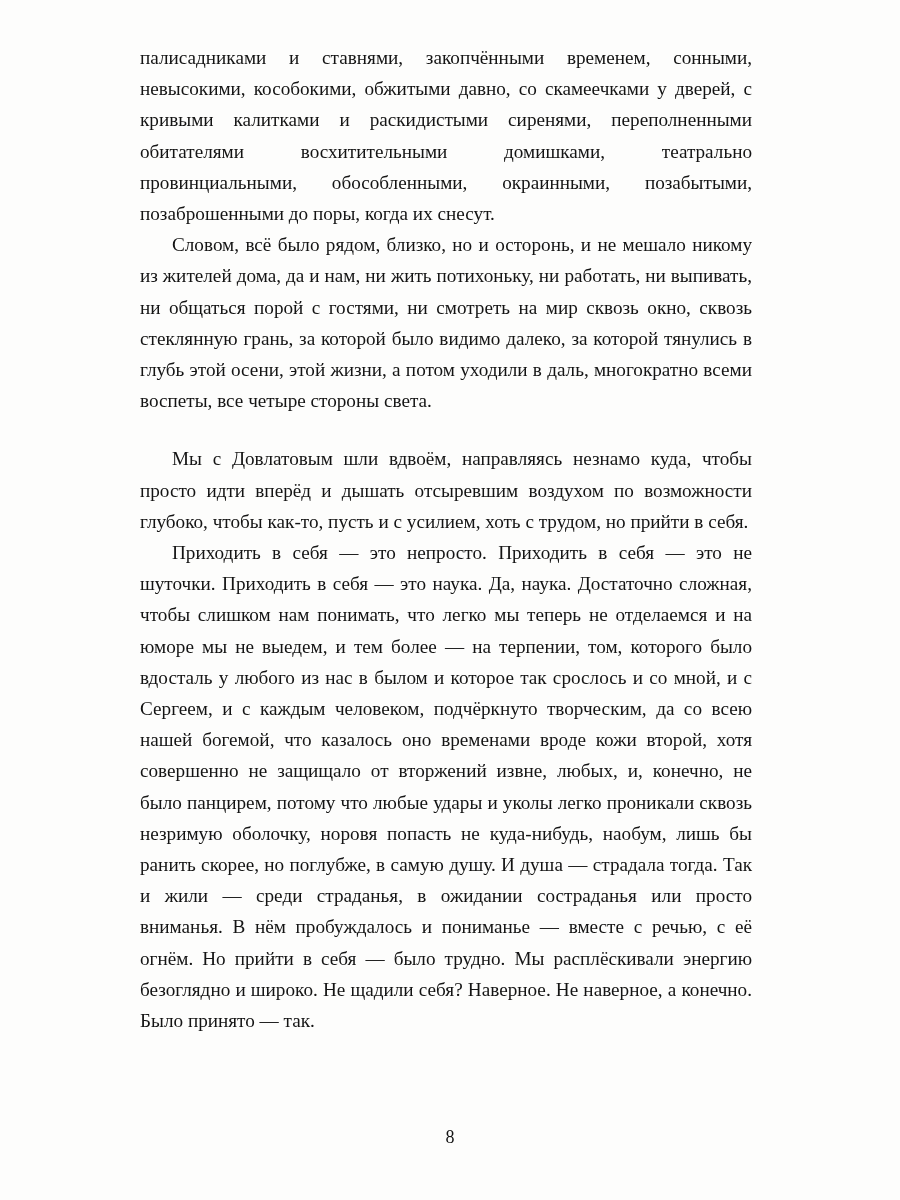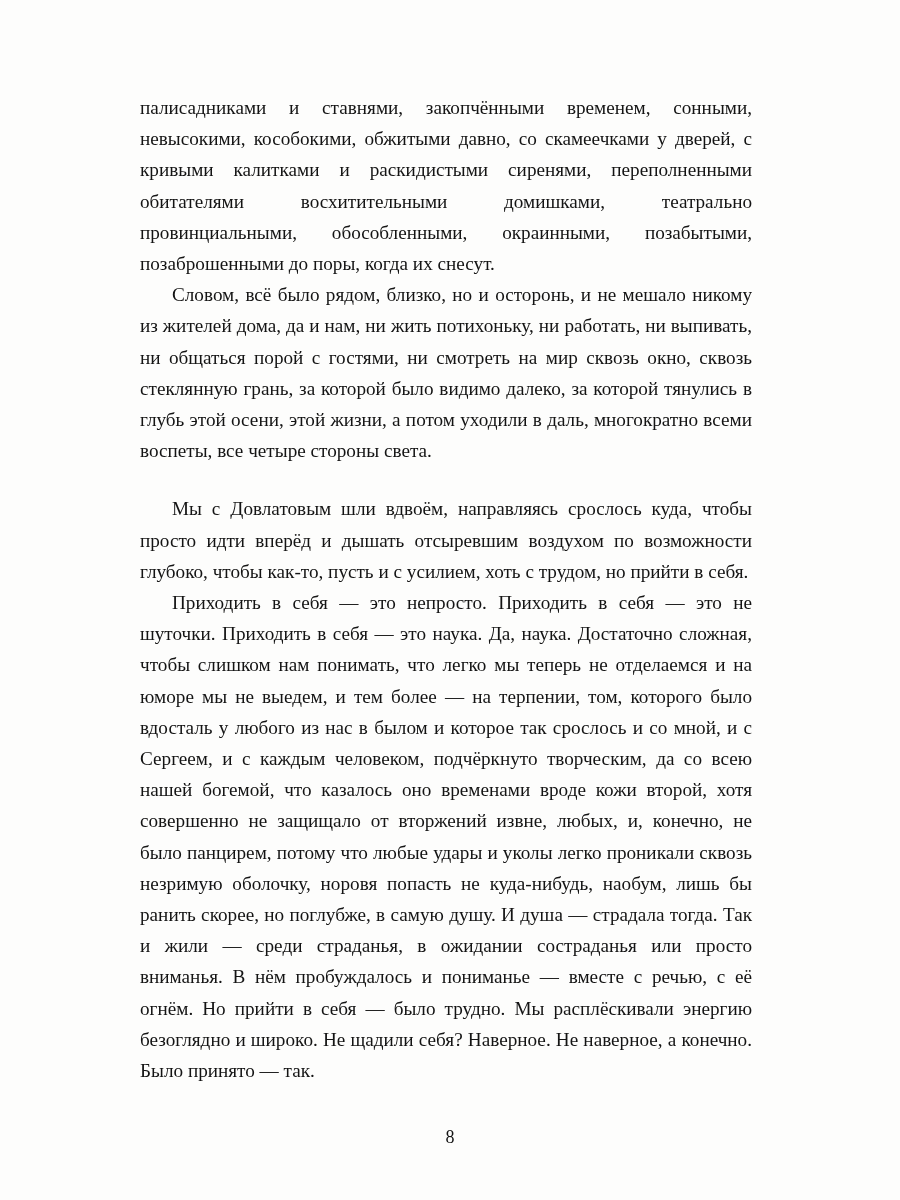--- a/index.html
+++ b/index.html
@@ -12,21 +12,21 @@
     background: #ffffff;
     font-family: "Liberation Serif", "DejaVu Serif", serif;
     color: #111111;
     overflow: hidden;
   }
   .page {
     position: relative;
     width: 900px;
     height: 1200px;
     box-sizing: border-box;
-    padding: 92px 148px 0 140px;
+    padding: 42px 148px 0 140px;
     background: #fdfdfc;
   }
   .text-block {
     font-size: 19.2px;
     line-height: 31.2px;
     text-align: justify;
     text-justify: inter-word;
     color: #141414;
     -webkit-font-smoothing: antialiased;
   }
@@ -50,17 +50,17 @@
     color: #141414;
   }
 </style>
 </head>
 <body>
 
 <div class="page">
   <div class="text-block">
     <p class="para no-indent">палисадниками и ставнями, закопчёнными временем, сонными, невысокими, кособокими, обжитыми давно, со скамеечками у дверей, с кривыми калитками и раскидистыми сиренями, переполненными обитателями восхитительными домишками, театрально провинциальными, обособленными, окраинными, позабытыми, позаброшенными до поры, когда их снесут.</p>
     <p class="para">Словом, всё было рядом, близко, но и осторонь, и не мешало никому из жителей дома, да и нам, ни жить потихоньку, ни работать, ни выпивать, ни общаться порой с гостями, ни смотреть на мир сквозь окно, сквозь стеклянную грань, за которой было видимо далеко, за которой тянулись в глубь этой осени, этой жизни, а потом уходили в даль, многократно всеми воспеты, все четыре стороны света.</p>
-    <p class="para gap-before">Мы с Довлатовым шли вдвоём, направляясь срослось куда, чтобы просто идти вперёд и дышать отсыревшим воздухом по возможности глубоко, чтобы как-то, пусть и с усилием, хоть с трудом, но прийти в себя.</p>
+    <p class="para gap-before">Мы с Довлатовым шли вдвоём, направляясь незнамо куда, чтобы просто идти вперёд и дышать отсыревшим воздухом по возможности глубоко, чтобы как-то, пусть и с усилием, хоть с трудом, но прийти в себя.</p>
     <p class="para">Приходить в себя — это непросто. Приходить в себя — это не шуточки. Приходить в себя — это наука. Да, наука. Достаточно сложная, чтобы слишком нам понимать, что легко мы теперь не отделаемся и на юморе мы не выедем, и тем более — на терпении, том, которого было вдосталь у любого из нас в былом и которое так срослось и со мной, и с Сергеем, и с каждым человеком, подчёркнуто творческим, да со всею нашей богемой, что казалось оно временами вроде кожи второй, хотя совершенно не защищало от вторжений извне, любых, и, конечно, не было панцирем, потому что любые удары и уколы легко проникали сквозь незримую оболочку, норовя попасть не куда-нибудь, наобум, лишь бы ранить скорее, но поглубже, в самую душу. И душа — страдала тогда. Так и жили — среди страданья, в ожидании состраданья или просто вниманья. В нём пробуждалось и пониманье — вместе с речью, с её огнём. Но прийти в себя — было трудно. Мы расплёскивали энергию безоглядно и широко. Не щадили себя? Наверное. Не наверное, а конечно. Было принято — так.</p>
   </div>
   <div class="page-number">8</div>
 </div>
 
 </body></html>

